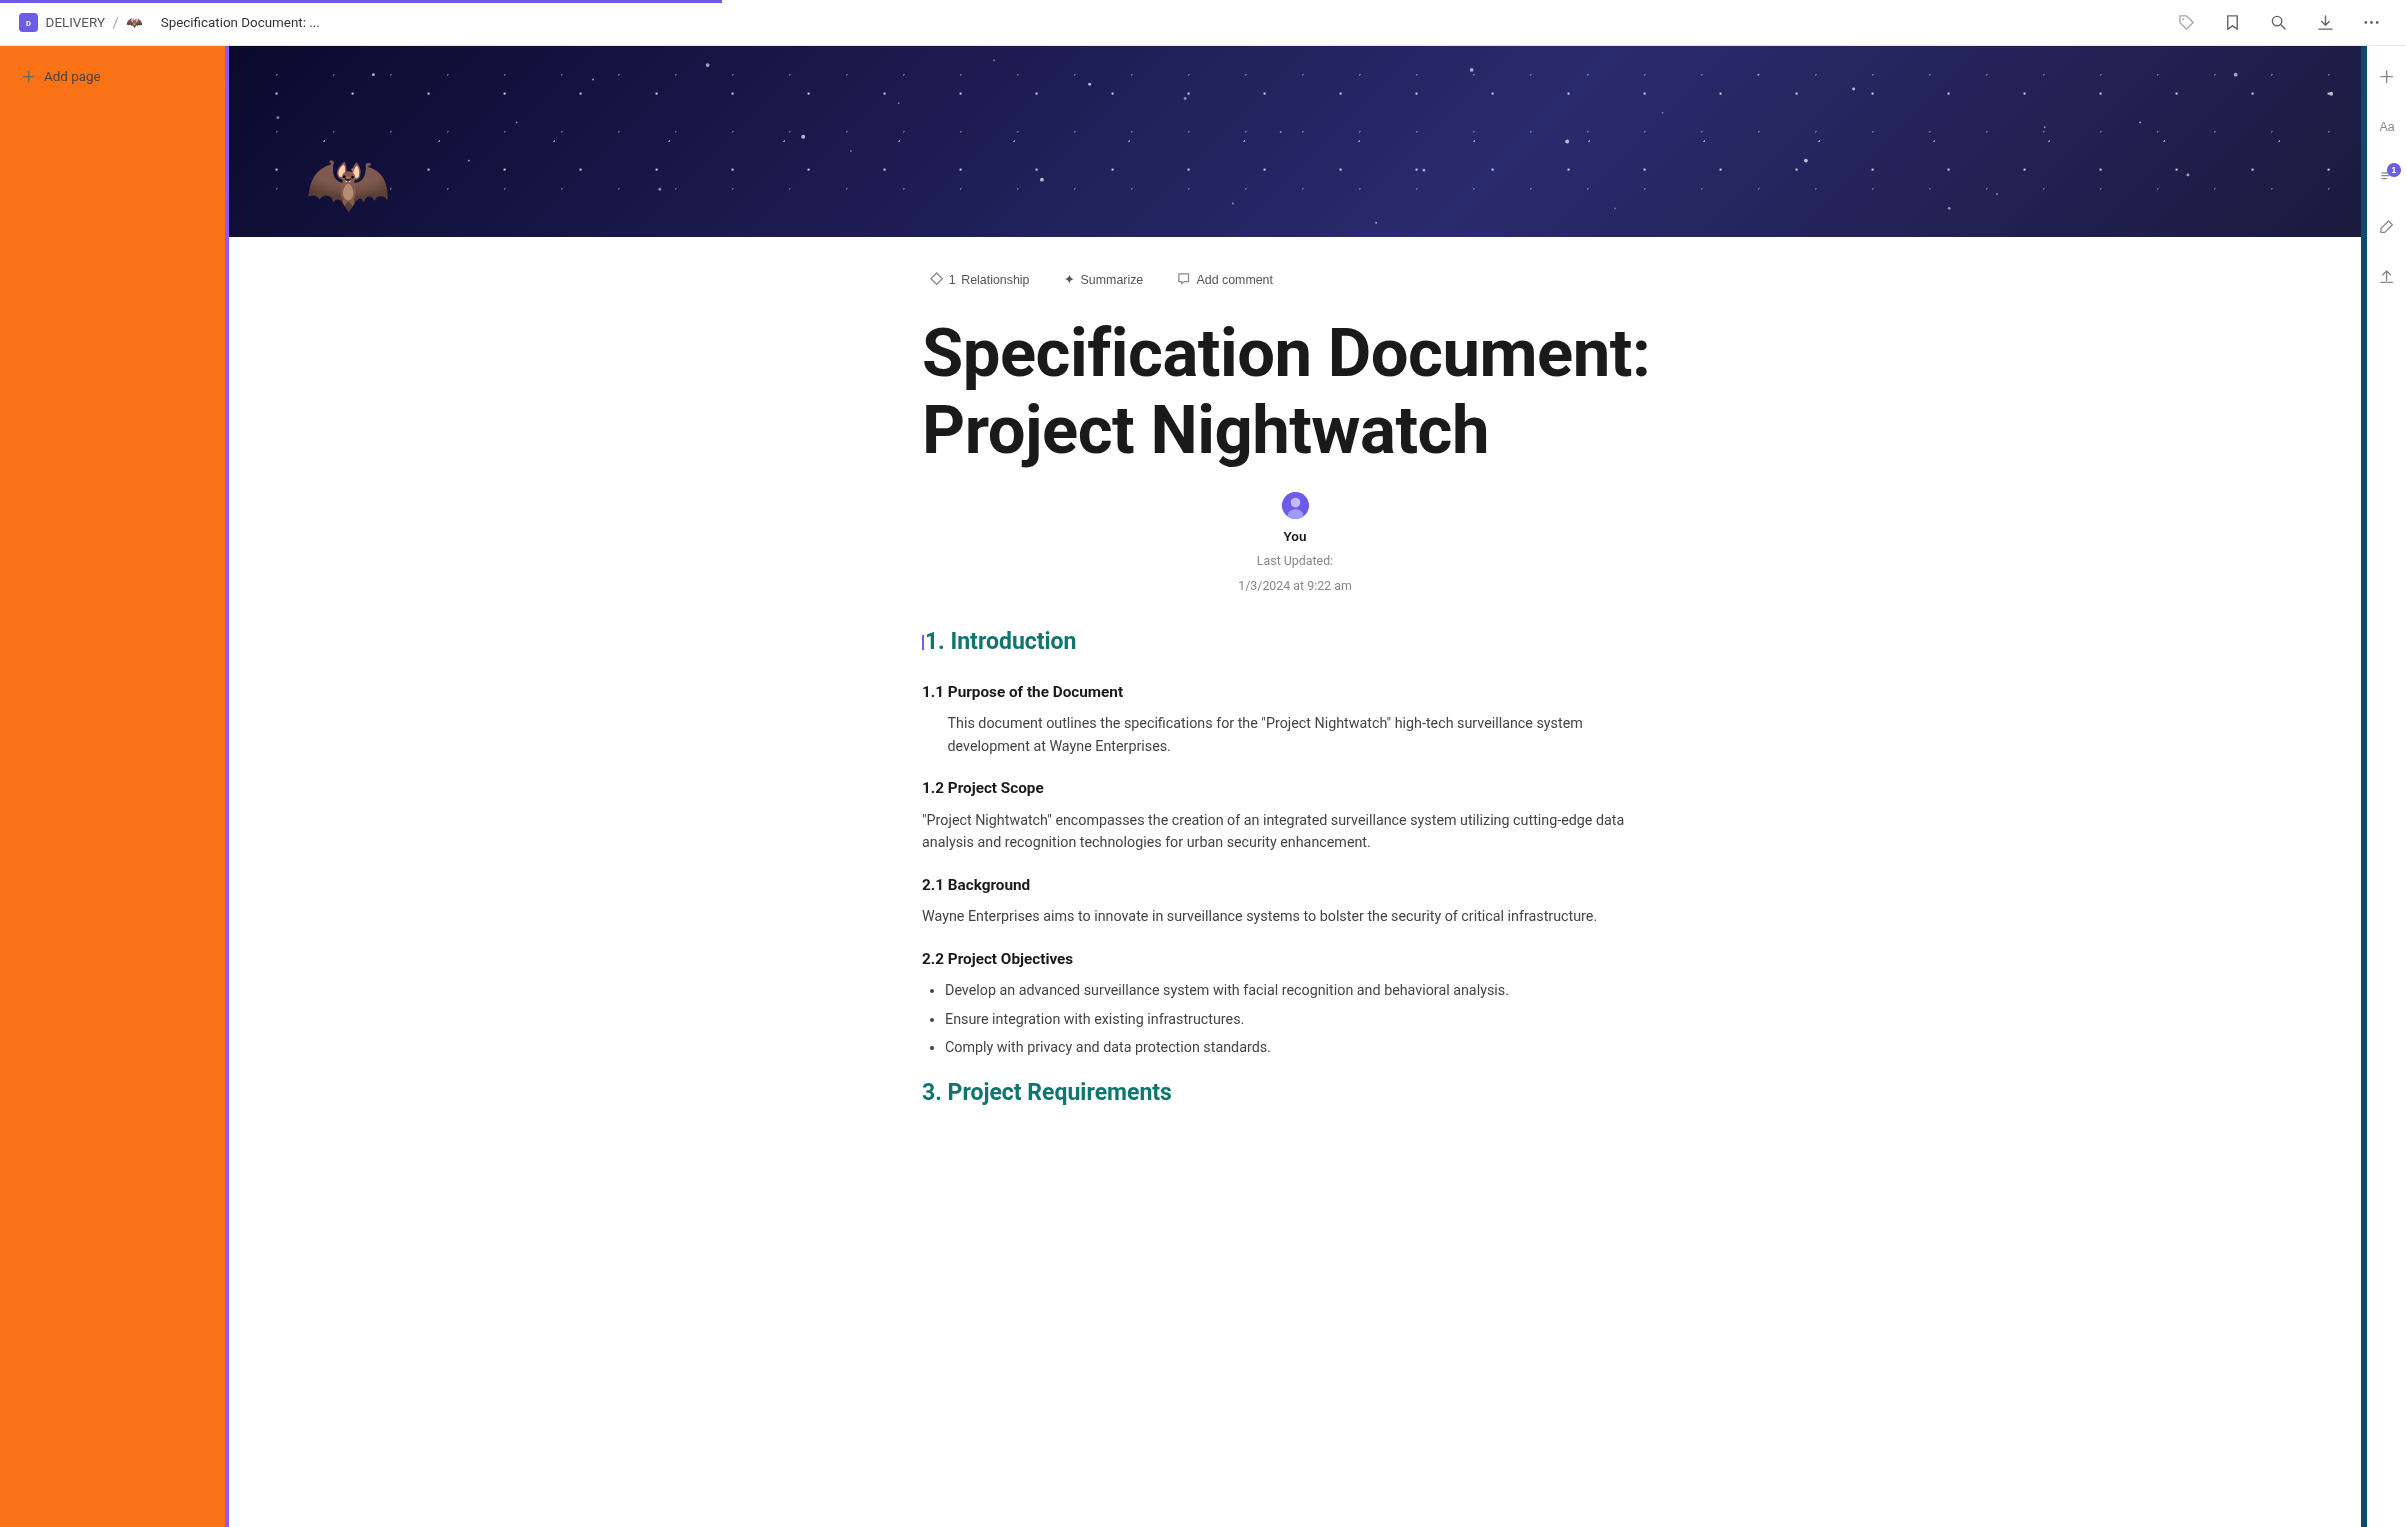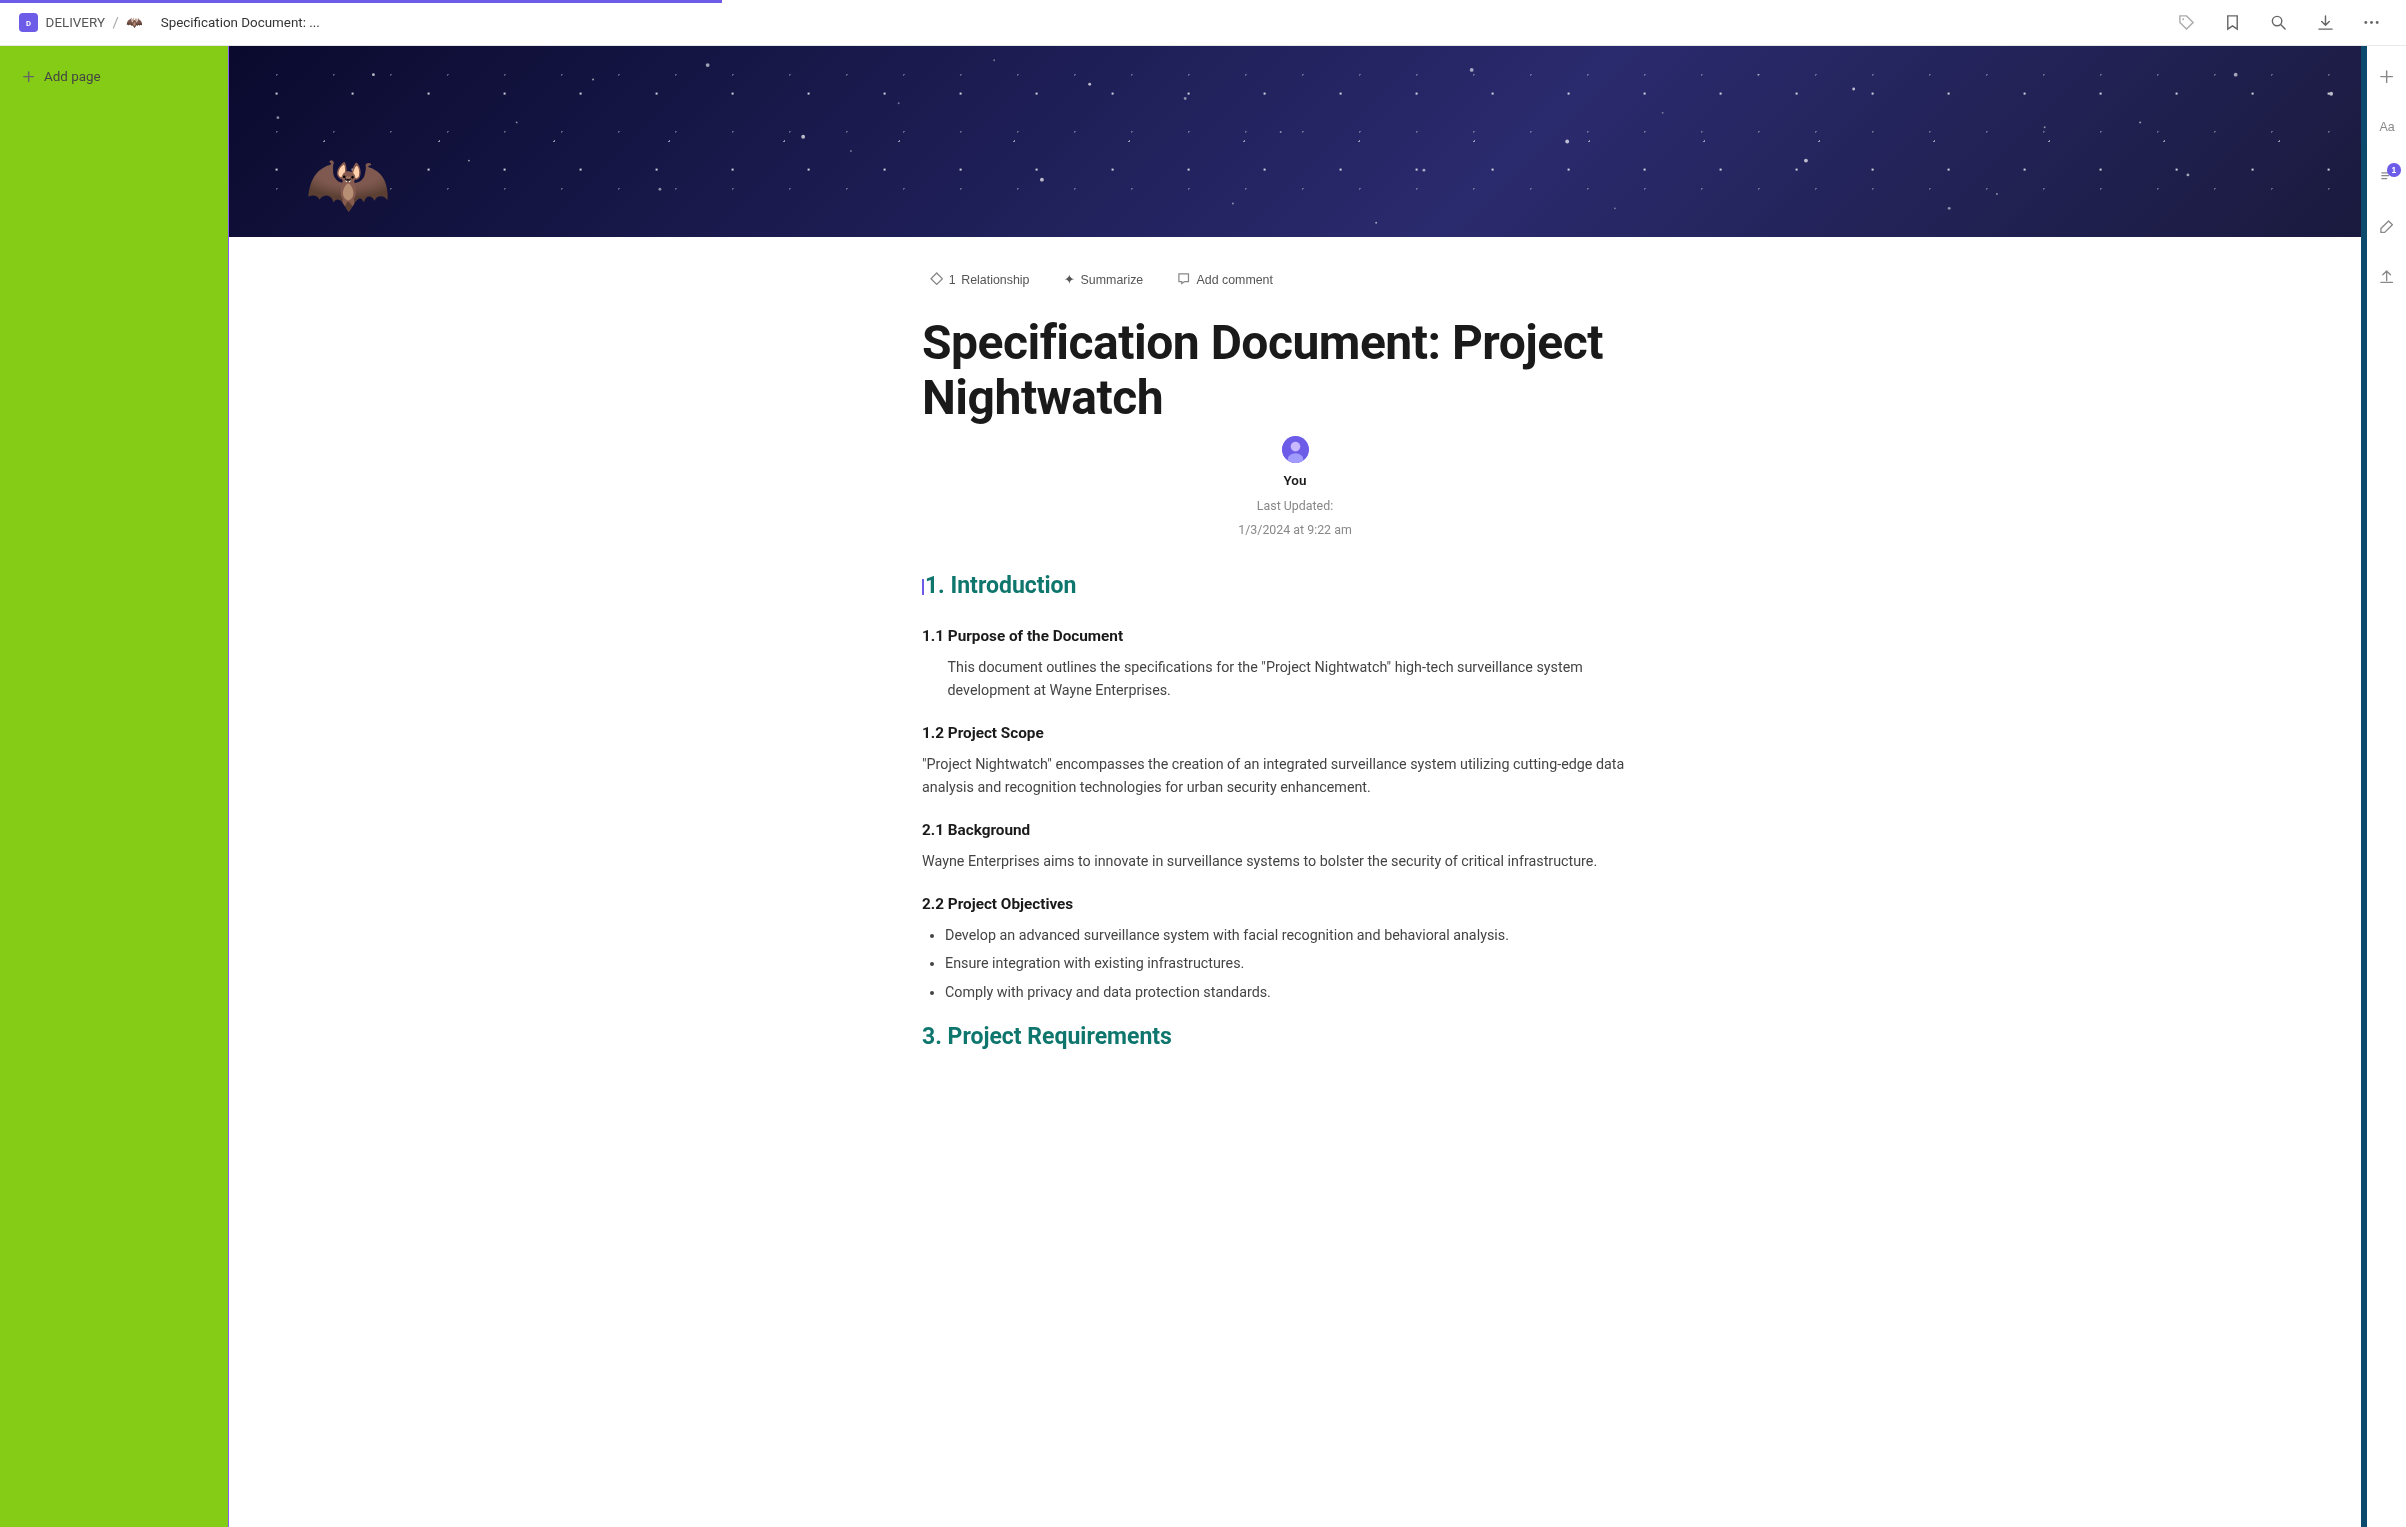--- a/index.html
+++ b/index.html
@@ -86,23 +86,23 @@
     .main-layout {
       display: flex;
       margin-top: 46px;
       height: calc(1528px - 46px);
     }
 
     
     .sidebar {
       width: 229px;
       min-width: 229px;
-      border-right: 1px solid #8b5cf6;
+      border-right: 4px solid #8b5cf6;
       padding: 15.3px 11.5px;
-      background: #84cc16;
+      background: #f97316;
     }
     .sidebar-item {
       display: flex;
       align-items: center;
       gap: 7.6px;
       padding: 7.6px 9.6px;
       border-radius: 5.7px;
       cursor: pointer;
       font-size: 13.4px;
       color: #444;
@@ -167,25 +167,25 @@
       color: #555;
       padding: 3.8px 7.6px;
       border-radius: 3.8px;
     }
     .toolbar-btn .btn-icon {
       font-size: 13.4px;
     }
 
     
     .page-title {
-      font-size: 48px;
+      font-size: 67px;
       font-weight: 700;
       color: #1a1a1a;
       line-height: 1.15;
-      margin-bottom: 11px;
+      margin-bottom: 23px;
       letter-spacing: -0.5px;
     }
 
     
     .author-row {
       display: flex;
       align-items: center;
       gap: 9.6px;
       margin-bottom: 31px;
       flex-direction: column;

